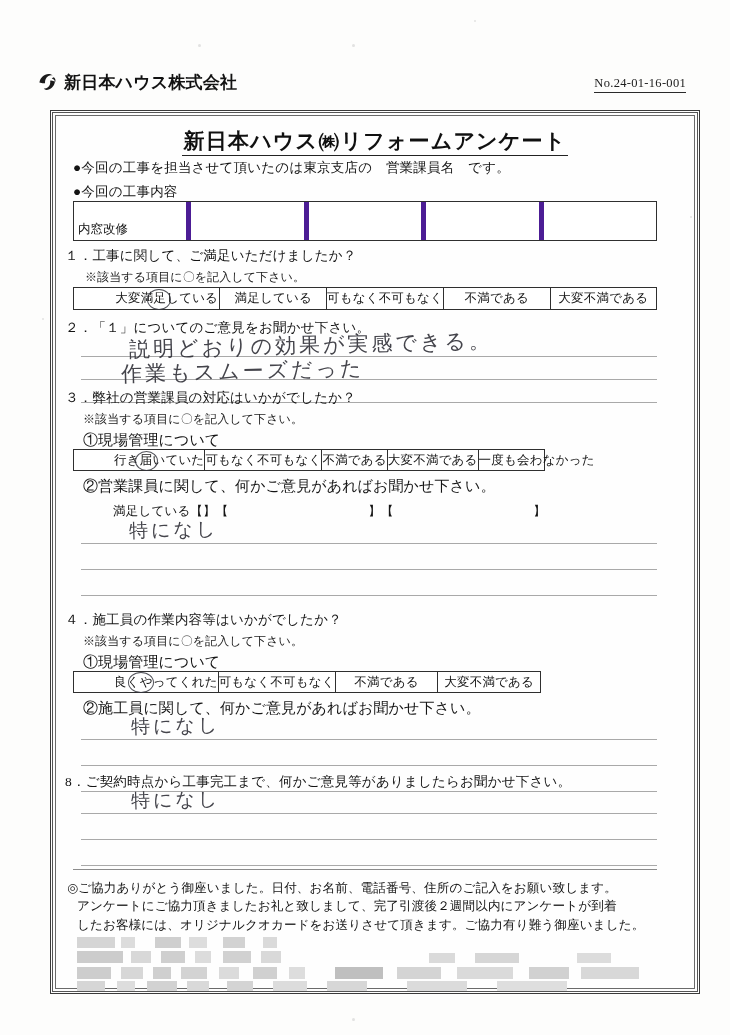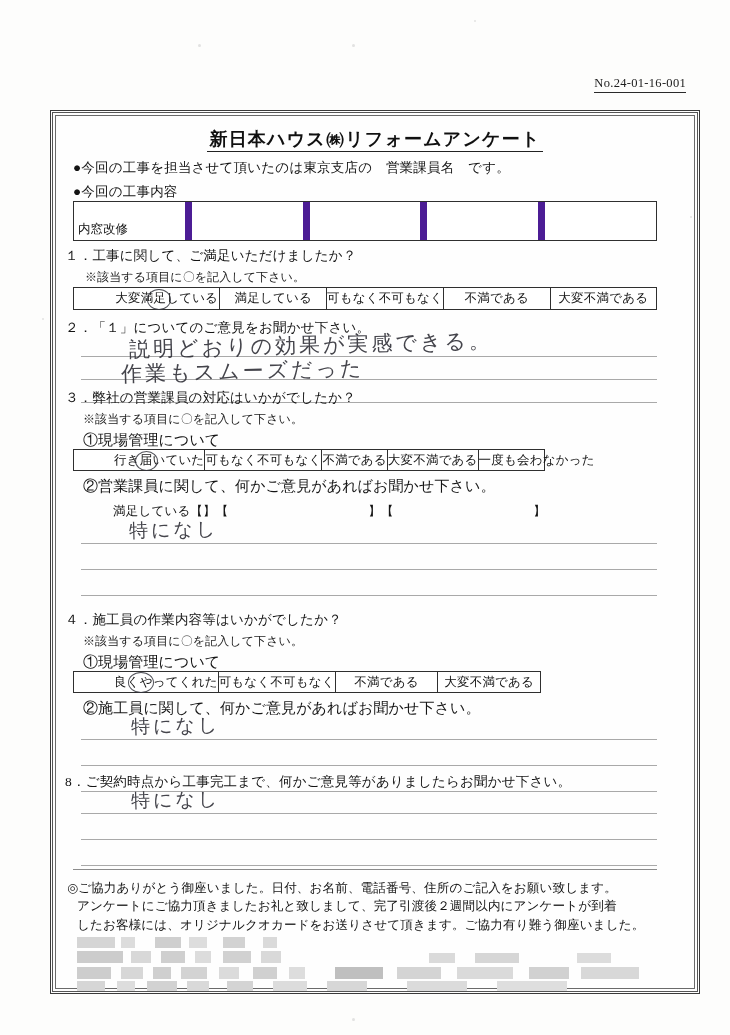--- a/index.html
+++ b/index.html
@@ -80,21 +80,21 @@
     border: 1px solid #6a6a6a;
   }
 
   
   .title {
     position: absolute;
     left: 0;
     right: 0;
     top: 16px;
     text-align: center;
-    font-size: 18px;
+    font-size: 21px;
     font-weight: bold;
     letter-spacing: 1.2px;
     color: #101010;
   }
   .title span {
     border-bottom: 1.5px solid #222;
     padding: 0 2px 2px 2px;
   }
   .bullet-line {
     position: absolute;
@@ -151,21 +151,21 @@
   
   .content-table {
     position: absolute;
     display: flex;
     border: 1px solid #2f2f2f;
     box-sizing: border-box;
     background: #fff;
   }
   .content-cell {
     flex: 1 1 0;
-    border-right: 7px solid #4c1d95;
+    border-right: 5px solid #4c1d95;
     font-size: 12.5px;
     display: flex;
     align-items: flex-end;
     padding: 0 0 2px 4px;
     box-sizing: border-box;
     color: #141414;
     white-space: nowrap;
   }
   .content-cell:last-child { border-right: none; }
 
@@ -240,20 +240,28 @@
     border-radius: 50%;
     opacity: 0.5;
   }
 </style>
 </head>
 <body>
 
 <div id="page">
 
   <div class="hdr">
+    <div class="logo-wrap">
+      <svg class="logo-mark" viewBox="0 0 24 24">
+        <path d="M3.4 12.6c0.9-5.1 4.6-8.6 9.2-8.6 1.9 0 3.3 0.6 4.1 1.6-1.4-0.5-2.9-0.4-4.3 0.4-2.4 1.4-3.6 4.2-3.4 7.2-1.2 0.3-2.4 0.2-3.4-0.2-0.9-0.3-1.6-0.2-2.2-0.4z" fill="#1b1b1b"></path>
+        <path d="M10.4 19.9c-1.1-0.2-2-0.7-2.6-1.4 1.3 0.3 2.6 0 3.8-0.9 2.1-1.5 3-4.1 2.6-6.9 1.1-0.2 2.1 0 2.9 0.4 0.7 0.3 1.3 0.3 1.9 0.4-0.8 4.9-4.2 8.4-8.6 8.4z" fill="#1b1b1b"></path>
+        <path d="M17.9 7.2c0.7 0.5 1.2 1.2 1.4 2 0.3 1 0.2 2 -0.1 2.9-0.3-1.3-1.1-2.4-2.3-3.1-0.4-0.2-0.8-0.4-1.2-0.5 0.6-0.6 1.4-1.1 2.2-1.3z" fill="#1b1b1b"></path>
+      </svg>
+      <span class="logo-text">新日本ハウス株式会社</span>
+    </div>
     <div class="docno">No.24-01-16-001</div>
   </div>
 
   <div class="frame">
     <div class="frame-inner"></div>
 
     <div class="title">
       <span>新日本ハウス㈱リフォームアンケート</span>
     </div>
 

